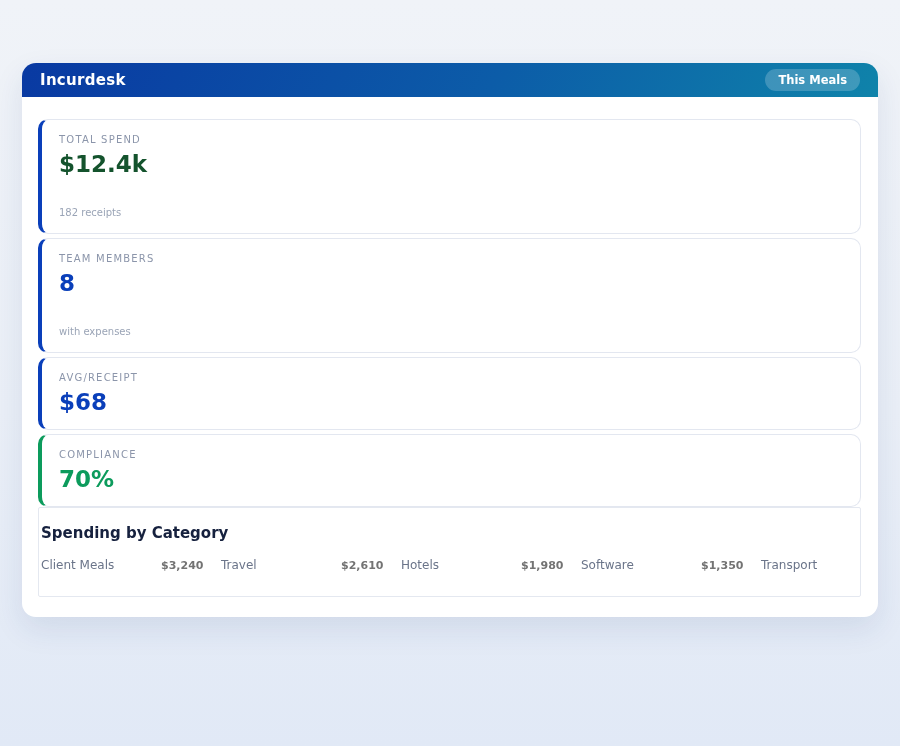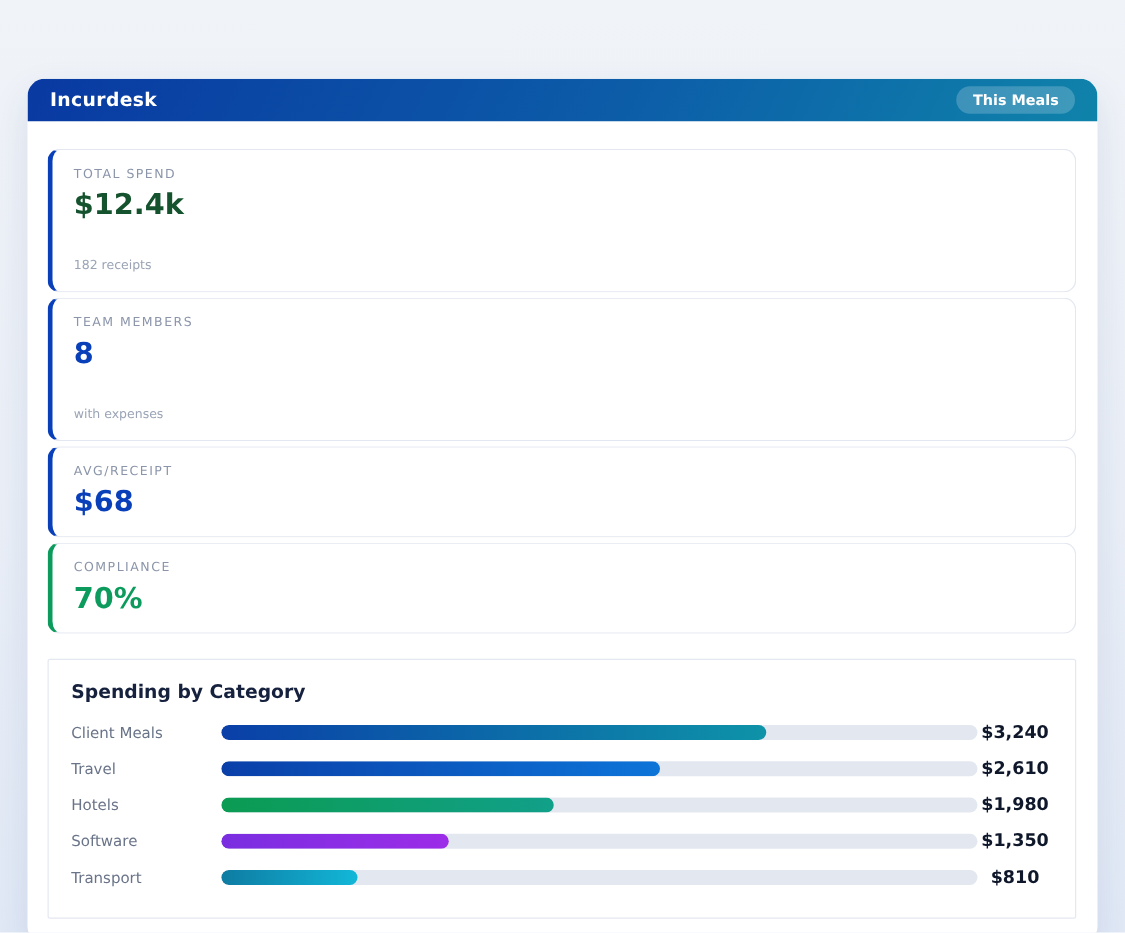--- a/index.html
+++ b/index.html
@@ -64,57 +64,56 @@
     color: #0a3fba;
   }
   .stat-sub {
     font-size: 10px;
     line-height: 16px;
     color: #9aa4b6;
     margin-top: 26px;
   }
   .stat-sub:empty { display: none; }
   .spending-card {
-    margin-top: 20px;
     border: 1px solid #e4e8f0;
     border-radius: 2px;
-    padding: 16px 18px 24px 18px;
+    padding: 16px 18px 24px 2px;
     background: #ffffff;
   }
   .spending-title {
     font-size: 15px;
     font-weight: bold;
     color: #16213e;
     margin-bottom: 16px;
   }
-  .rows { display: flex; flex-direction: column; gap: 13px; }
+  .rows { display: flex; flex-direction: row; }
   .row {
     display: grid;
     grid-template-columns: 120px 1fr 60px;
     align-items: center;
   }
   .cat {
     font-size: 12px;
     color: #6a7489;
   }
   .track {
     height: 12px;
     background: #e3e8f0;
     border-radius: 6px;
     overflow: hidden;
   }
   .fill {
     height: 100%;
     border-radius: 6px;
   }
   .val {
-    font-size: 14px;
+    font-size: 11px;
     font-weight: bold;
-    color: #0f172a;
-    text-align: center;
+    color: #737373;
+    text-align: left;
   }
 </style>
 </head>
 <body>
 
 <div class="page">
   <div class="app-card">
 
     <header class="app-header">
       <h1 class="app-title">Incurdesk</h1>

